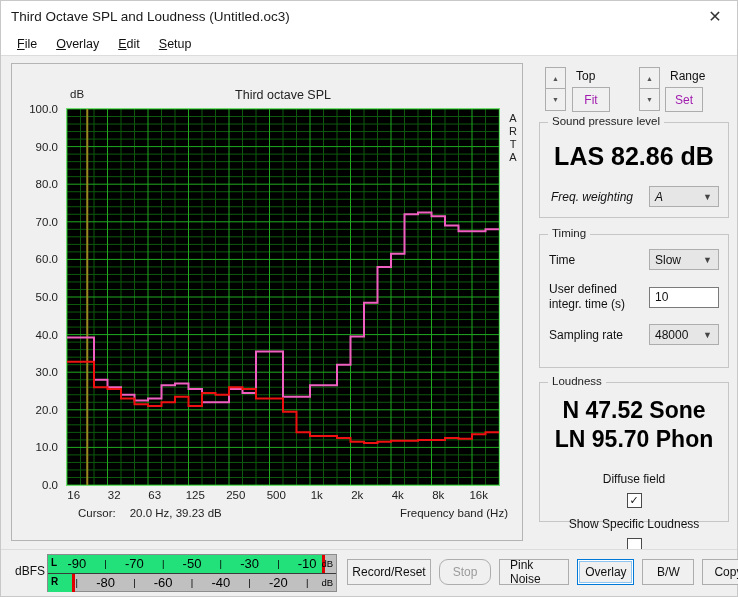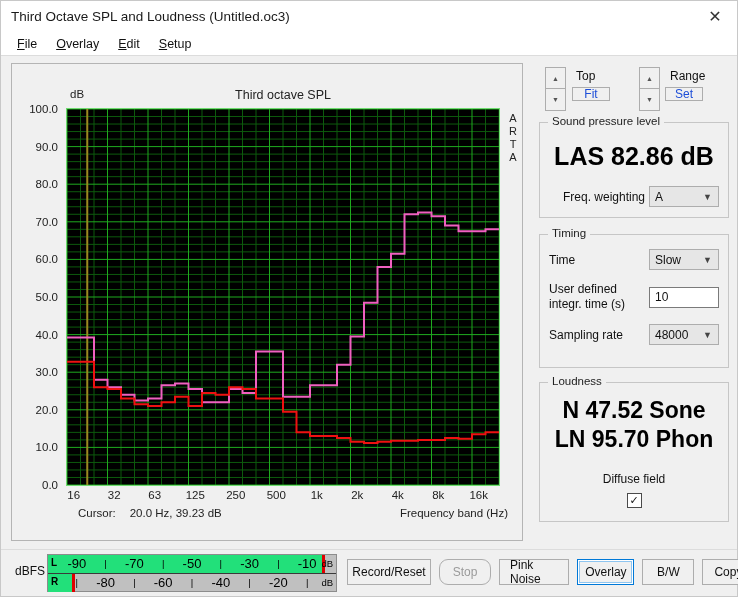--- a/index.html
+++ b/index.html
@@ -83,23 +83,23 @@
     display:flex;flex-direction:column;
   }
   .spin-up,.spin-dn{
     flex:1 1 50%;background:#f0f0f0;border:1px solid #adadad;
     display:flex;align-items:center;justify-content:center;
     font-size:7px;color:#555;box-sizing:border-box;
   }
   .spin-dn{border-top:none;}
   .spin-lbl{position:absolute;font-size:12px;color:#111;}
   .sbtn{
-    position:absolute;width:38px;height:14px;
+    position:absolute;width:38px;height:25px;
     background:#f0f0f0;border:1px solid #adadad;
-    font-size:12px;color:#1d4ed8;
+    font-size:12px;color:#a21caf;
     display:flex;align-items:center;justify-content:center;
     box-sizing:border-box;
   }
   .group{
     position:absolute;left:8px;width:190px;
     border:1px solid #c6c6c6;border-radius:0;
     box-sizing:border-box;
   }
   .group-title{
     position:absolute;left:8px;top:-8px;background:#f0f0f0;
@@ -330,21 +330,21 @@
           <div class="spin-up">▲</div>
           <div class="spin-dn">▼</div>
         </div>
         <div class="spin-lbl" style="left:125px;top:5px;">Range</div>
         <div class="sbtn" style="left:120px;top:23px;">Set</div>
       </div>
 
       <div class="group" style="top:66px;height:96px;">
         <div class="group-title">Sound pressure level</div>
         <div class="big-val" style="margin-top:19px;font-size:25px;">LAS 82.86 dB</div>
-        <div class="ddrow" style="margin:15px 9px 0 23px;">
+        <div class="ddrow" style="margin:15px 9px 0 11px;font-style:italic;">
           <span class="ddlabel">Freq. weighting</span>
           <span class="dropdown">
             <span>A</span>
             <span class="chev">▼</span>
           </span>
         </div>
       </div>
 
       <div class="group" style="top:178px;height:134px;">
         <div class="group-title">Timing</div>
@@ -371,20 +371,24 @@
         </div>
       </div>
 
       <div class="group" style="top:326px;height:140px;">
         <div class="group-title">Loudness</div>
         <div class="big-val" style="margin-top:14px;font-size:23px;">N 47.52 Sone</div>
         <div class="big-val" style="margin-top:2px;font-size:23px;">LN 95.70 Phon</div>
         <div class="chkrow" style="margin:19px 9px 0 9px;">
           <span class="ddlabel">Diffuse field</span>
           <span class="chkbox">✓</span>
+        </div>
+        <div class="chkrow" style="margin:9px 9px 0 9px;">
+          <span class="ddlabel">Show Specific Loudness</span>
+          <span class="chkbox"></span>
         </div>
       </div>
 
     </div>
   </div>
 
   <div class="bottom">
     <div class="dbfs-lbl">dBFS</div>
 
     <div class="meter">

